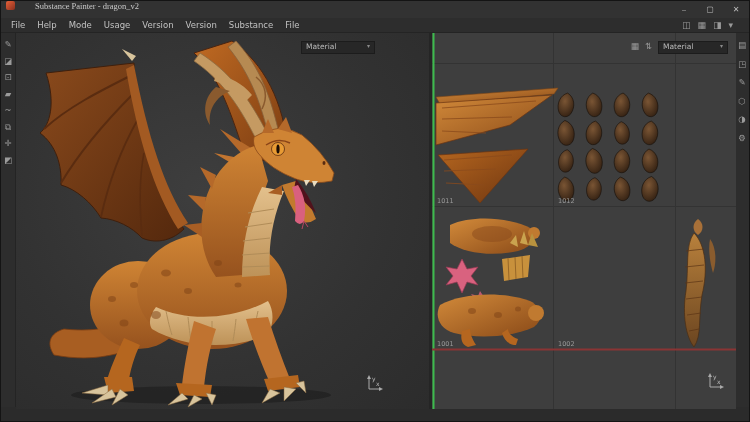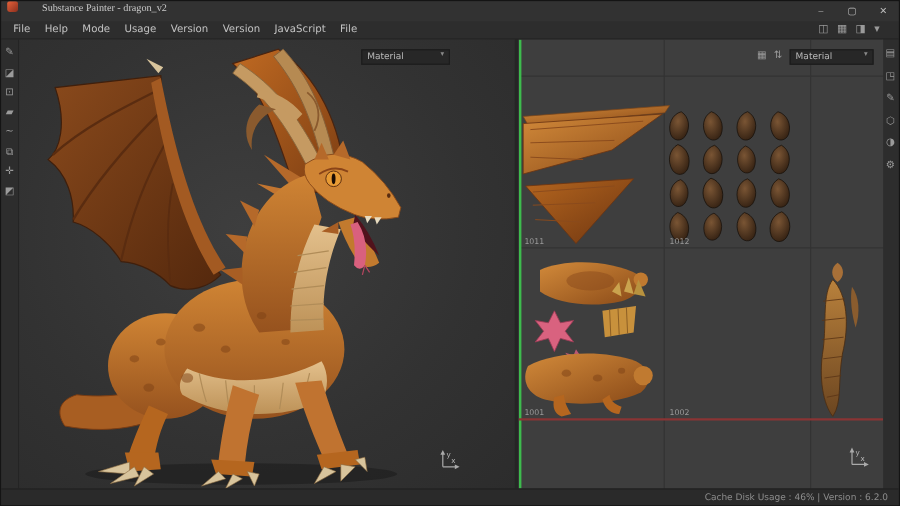--- a/index.html
+++ b/index.html
@@ -67,21 +67,21 @@
     </div>
   </div>
 
   <div class="menubar">
     <span class="menu-item">File</span>
     <span class="menu-item">Help</span>
     <span class="menu-item">Mode</span>
     <span class="menu-item">Usage</span>
     <span class="menu-item">Version</span>
     <span class="menu-item">Version</span>
-    <span class="menu-item">JavaScript</span>
+    <span class="menu-item">Substance</span>
     <span class="menu-item">File</span>
     <div class="menubar-icons">
       <span class="mb-icon">◫</span>
       <span class="mb-icon">▦</span>
       <span class="mb-icon">◨</span>
       <span class="mb-icon">▾</span>
     </div>
   </div>
 
   <div class="left-toolbar">
@@ -327,17 +327,14 @@
     <svg class="gizmo gz2d" width="20" height="20" viewBox="0 0 20 20">
       <line x1="4" y1="16" x2="4" y2="5" stroke="#aaa" stroke-width="1"></line>
       <path d="M4,2 L2,6 L6,6 Z" fill="#aaa"></path>
       <line x1="4" y1="16" x2="15" y2="16" stroke="#aaa" stroke-width="1"></line>
       <path d="M18,16 L14,14 L14,18 Z" fill="#aaa"></path>
       <text x="7" y="8" font-size="6" fill="#bbb">y</text>
       <text x="11" y="13" font-size="6" fill="#bbb">x</text>
     </svg>
   </div>
 
-  <div class="statusbar">
-    <span>Cache Disk Usage : 46%   |   Version : 6.2.0</span>
-  </div>
 
 </div>
 
 </body></html>

